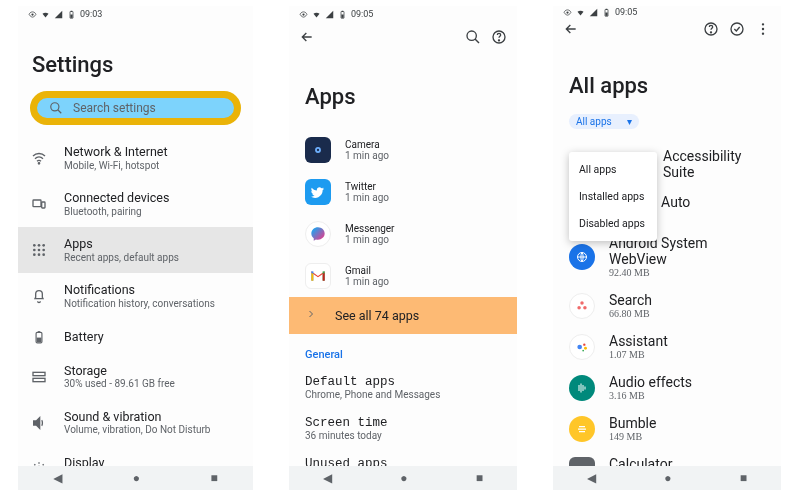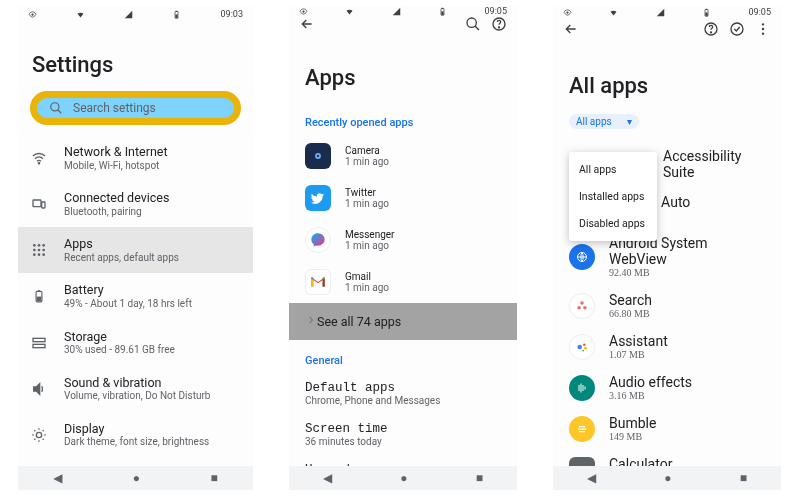--- a/index.html
+++ b/index.html
@@ -25,21 +25,21 @@
     overflow: hidden;
     display: flex;
     flex-direction: column;
   }
   .phone.mid { width: 228px; }
   .phone.right { width: 228px; }
   
   .status {
     height: 16px;
     display: flex;
-    justify-content: space-between;
+    justify-content: flex-start;
     align-items: center;
     gap: 4px;
     padding: 0 10px;
     font-size: 9px;
     color: #3c4043;
   }
   .status svg, .status span.ico { width: 9px; height: 9px; }
   
   .navbar {
     position: absolute;
@@ -120,23 +120,24 @@
     align-items: center;
     justify-content: center;
     font-size: 12px;
     font-weight: 600;
     color: #fff;
   }
   .approw.r3 .appicon { border-radius: 50%; }
   .approw .txt .t { font-size: 10px; }
   .approw .txt .s { font-size: 10px; color: #5f6368; }
   .seeall {
-    background: #a3a3a3;
+    background: #fdba74;
     display: flex;
     align-items: flex-start;
+    gap: 18px;
     padding: 11px 16px;
     font-size: 12.5px;
   }
   .s2row {
     padding: 8px 16px;
   }
   .s2row .t { font-size: 12.5px; font-family: Liberation Mono, monospace; }
   .s2row .s { font-size: 10px; color: #5f6368; }
   
   .s3-title {
@@ -279,29 +280,40 @@
               <circle cx="19" cy="19" r="2"></circle>
             </svg>
           </span>
         <div class="txt">
             <div class="t">Apps</div>
             <div class="s">Recent apps, default apps</div>
           </div>
       </div>
       <div class="row">
         <span class="iconwrap">
+            <svg width="16" height="16" viewBox="0 0 24 24" fill="none" stroke="currentColor" stroke-width="2">
+              <path d="M18 16H6l1-2V9a5 5 0 0110 0v5l1 2z"></path>
+              <path d="M10 20a2 2 0 004 0"></path>
+            </svg>
+          </span>
+        <div class="txt">
+            <div class="t">Notifications</div>
+            <div class="s">Notification history, conversations</div>
+          </div>
+      </div>
+      <div class="row">
+        <span class="iconwrap">
             <svg width="14" height="16" viewBox="0 0 24 24" fill="currentColor">
               <rect x="7" y="4" width="10" height="18" rx="2" fill="none" stroke="currentColor" stroke-width="2"></rect>
               <rect x="10" y="2" width="4" height="3"></rect>
               <rect x="8" y="13" width="8" height="8"></rect>
             </svg>
           </span>
         <div class="txt">
             <div class="t">Battery</div>
-            <div class="s">49% - About 1 day, 18 hrs left</div>
           </div>
       </div>
       <div class="row">
         <span class="iconwrap">
             <svg width="16" height="16" viewBox="0 0 24 24" fill="none" stroke="currentColor" stroke-width="2">
               <rect x="3" y="5" width="18" height="5"></rect>
               <rect x="3" y="14" width="18" height="5"></rect>
             </svg>
           </span>
         <div class="txt">
@@ -382,21 +394,20 @@
           </svg></span>
       <span><svg viewBox="0 0 24 24" fill="none" stroke="currentColor" stroke-width="2">
             <circle cx="12" cy="12" r="9"></circle>
             <path d="M9.5 9a2.5 2.5 0 015 0c0 1.5-2.5 2-2.5 4"></path>
             <circle cx="12" cy="17" r="0.8" fill="currentColor"></circle>
           </svg></span>
     </div>
 
     <div class="s2-title">Apps</div>
 
-    <div class="sect-label">Recently opened apps</div>
 
     <div class="approw">
       <div class="appicon" style="background:#1a2b4c">
           <svg width="14" height="14" viewBox="0 0 24 24" fill="#6fb1ff">
             <circle cx="12" cy="12" r="5"></circle>
             <circle cx="12" cy="12" r="2" fill="#1a2b4c"></circle>
           </svg>
         </div>
       <div class="txt">
           <div class="t">Camera</div>

